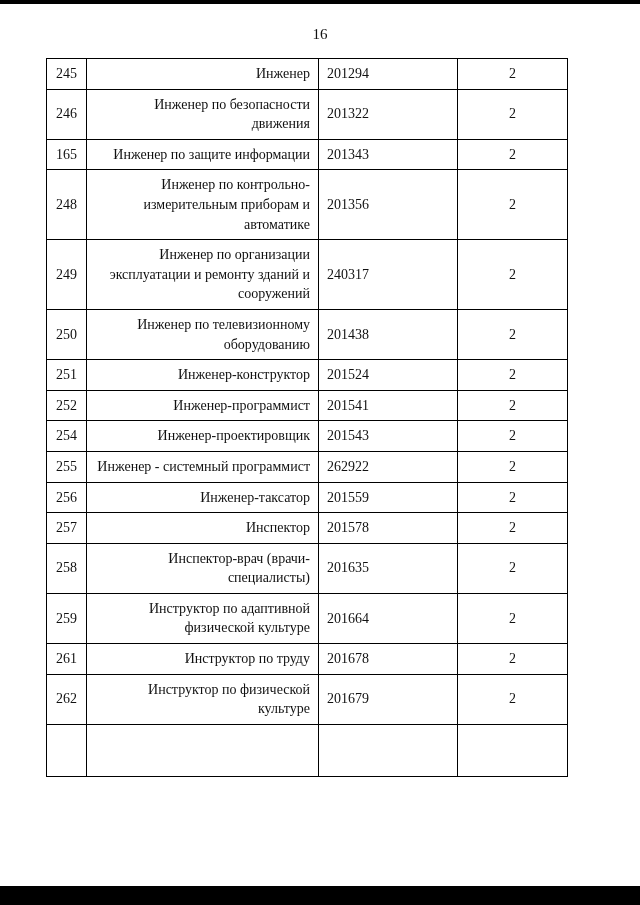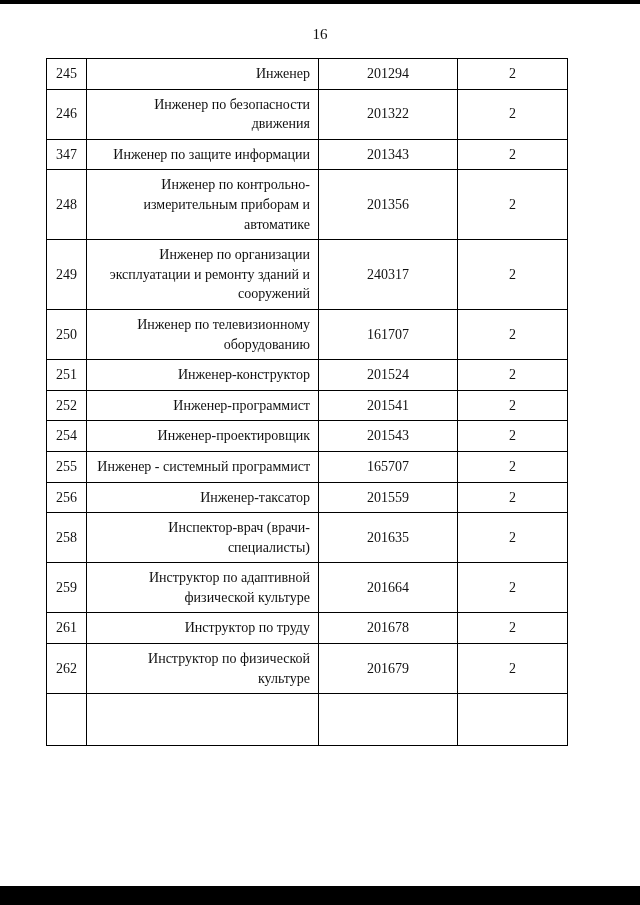--- a/index.html
+++ b/index.html
@@ -48,21 +48,21 @@
     font-size: 14px;
     line-height: 1.4;
   }
   table.doc-table td {
     border: 1px solid #000000;
     padding: 5px 8px;
     vertical-align: middle;
   }
   td.col-num   { width: 40px;  text-align: center; padding-left: 2px; padding-right: 2px; }
   td.col-title { width: 232px; text-align: right; }
-  td.col-code  { width: 139px; text-align: center; }
+  td.col-code  { width: 139px; }
   td.col-count { width: 110px; text-align: center; }
   tr.partial-row td { height: 52px; }
 </style>
 </head>
 <body>
 
 <div class="scan-bar-top"></div>
 
 <div class="page-number">16</div>
 
@@ -74,41 +74,41 @@
         <td class="col-code">201294</td>
         <td class="col-count">2</td>
       </tr>
       <tr>
         <td class="col-num">246</td>
         <td class="col-title">Инженер по безопасности движения</td>
         <td class="col-code">201322</td>
         <td class="col-count">2</td>
       </tr>
       <tr>
-        <td class="col-num">347</td>
+        <td class="col-num">165</td>
         <td class="col-title">Инженер по защите информации</td>
         <td class="col-code">201343</td>
         <td class="col-count">2</td>
       </tr>
       <tr>
         <td class="col-num">248</td>
         <td class="col-title">Инженер по контрольно-измерительным приборам и автоматике</td>
         <td class="col-code">201356</td>
         <td class="col-count">2</td>
       </tr>
       <tr>
         <td class="col-num">249</td>
         <td class="col-title">Инженер по организации эксплуатации и ремонту зданий и сооружений</td>
         <td class="col-code">240317</td>
         <td class="col-count">2</td>
       </tr>
       <tr>
         <td class="col-num">250</td>
         <td class="col-title">Инженер по телевизионному оборудованию</td>
-        <td class="col-code">161707</td>
+        <td class="col-code">201438</td>
         <td class="col-count">2</td>
       </tr>
       <tr>
         <td class="col-num">251</td>
         <td class="col-title">Инженер-конструктор</td>
         <td class="col-code">201524</td>
         <td class="col-count">2</td>
       </tr>
       <tr>
         <td class="col-num">252</td>
@@ -118,27 +118,33 @@
       </tr>
       <tr>
         <td class="col-num">254</td>
         <td class="col-title">Инженер-проектировщик</td>
         <td class="col-code">201543</td>
         <td class="col-count">2</td>
       </tr>
       <tr>
         <td class="col-num">255</td>
         <td class="col-title">Инженер - системный программист</td>
-        <td class="col-code">165707</td>
+        <td class="col-code">262922</td>
         <td class="col-count">2</td>
       </tr>
       <tr>
         <td class="col-num">256</td>
         <td class="col-title">Инженер-таксатор</td>
         <td class="col-code">201559</td>
+        <td class="col-count">2</td>
+      </tr>
+      <tr>
+        <td class="col-num">257</td>
+        <td class="col-title">Инспектор</td>
+        <td class="col-code">201578</td>
         <td class="col-count">2</td>
       </tr>
       <tr>
         <td class="col-num">258</td>
         <td class="col-title">Инспектор-врач (врачи-специалисты)</td>
         <td class="col-code">201635</td>
         <td class="col-count">2</td>
       </tr>
       <tr>
         <td class="col-num">259</td>

